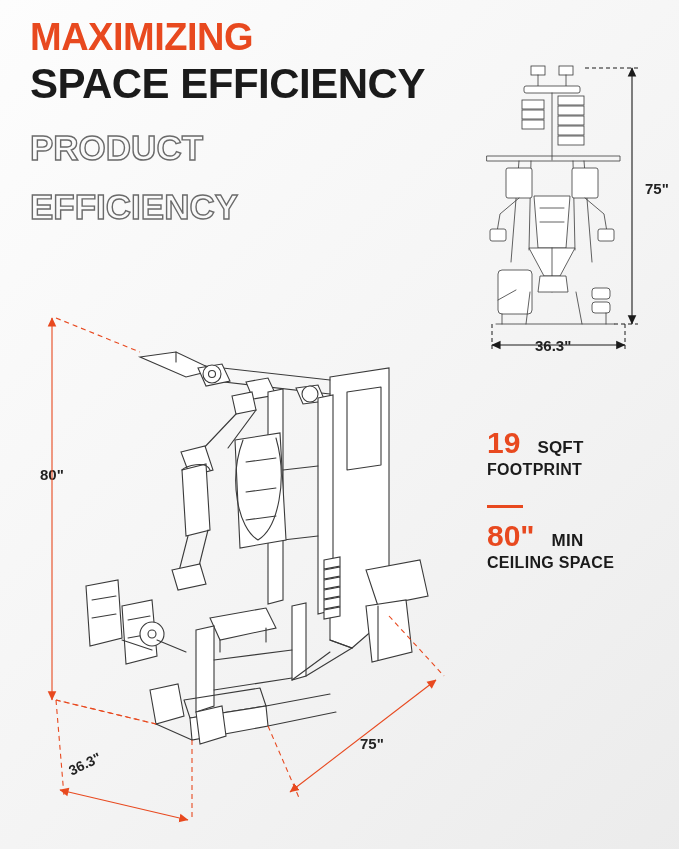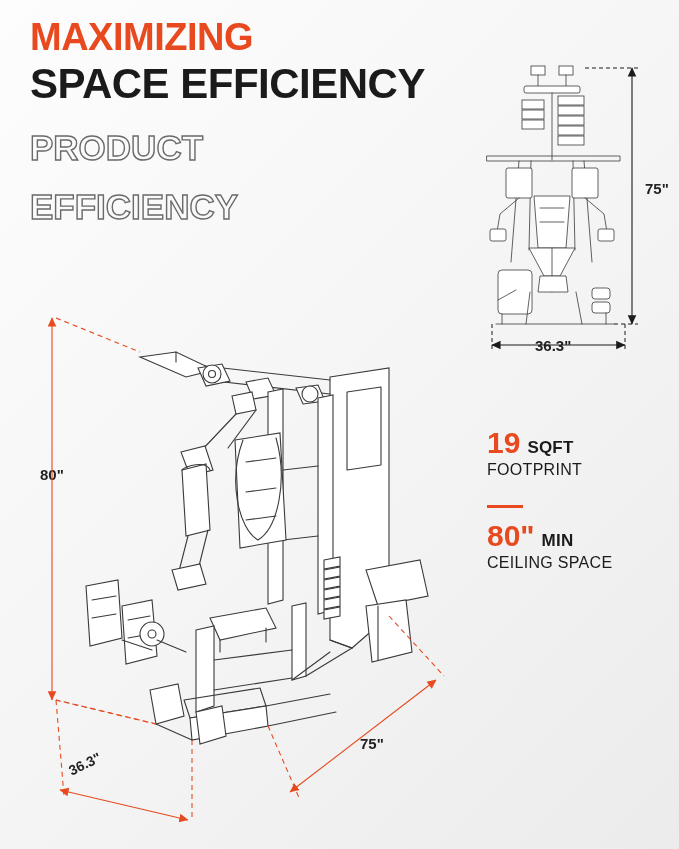--- a/index.html
+++ b/index.html
@@ -77,24 +77,25 @@
     font-size: 30px;
     font-weight: bold;
     color: #E8491F;
     line-height: 1;
   }
   .stat-unit {
     font-size: 17px;
     font-weight: bold;
     color: #1b1b1b;
     letter-spacing: 0.2px;
+    margin-left: 10px;
   }
   .stat-sub {
     font-size: 16px;
-    font-weight: normal;
+    font-weight: bold;
     color: #1b1b1b;
     letter-spacing: 0.3px;
     margin-top: 3px;
     white-space: nowrap;
   }
   .stat-rule {
     width: 36px;
     height: 3px;
     background: #E8491F;
     margin: 14px 0 13px 0;

